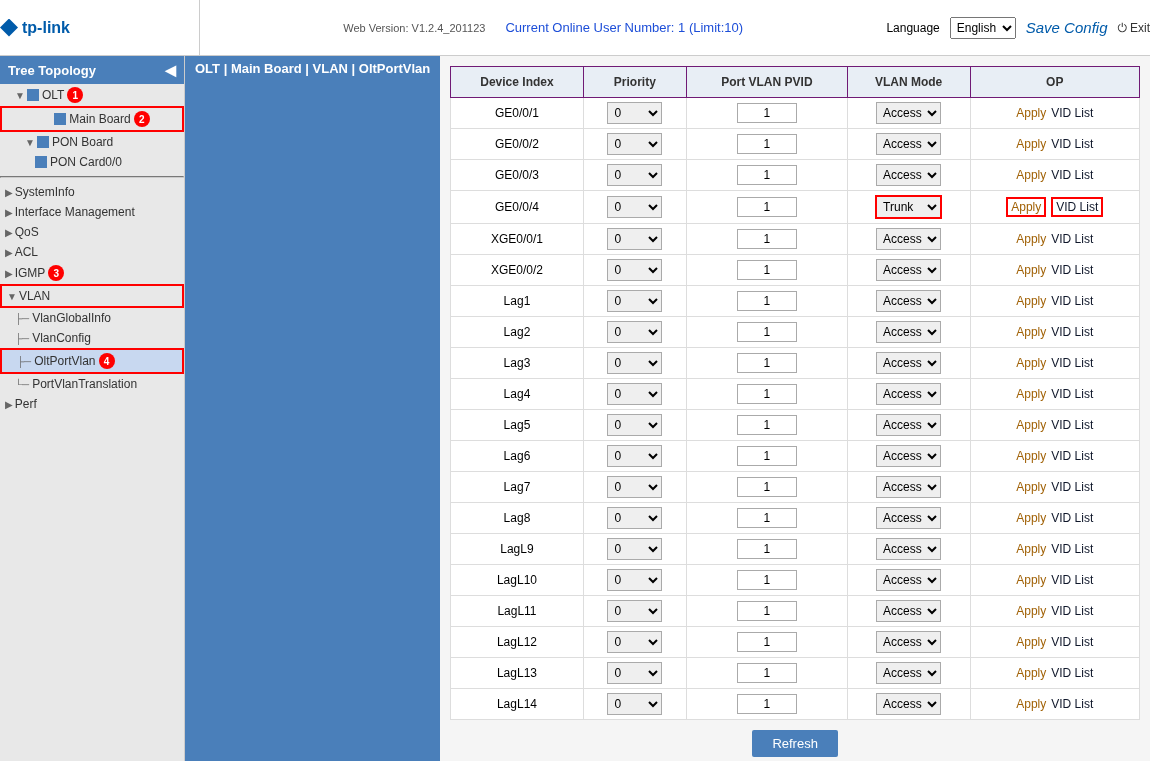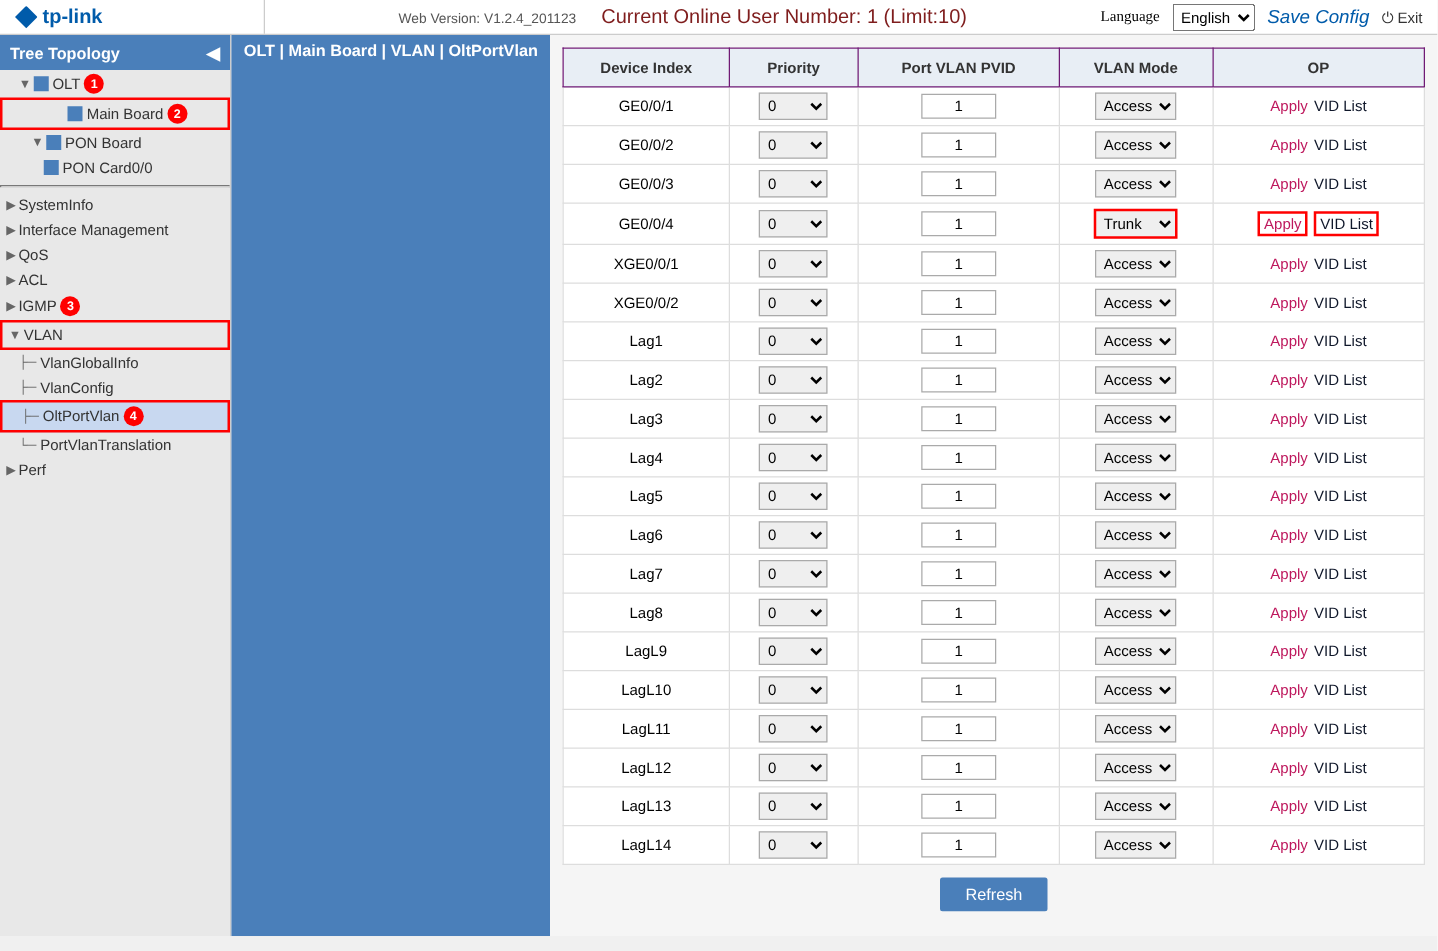--- a/index.html
+++ b/index.html
@@ -1,26 +1,26 @@
 <!DOCTYPE html>
 <html><head>
   <meta charset="utf-8">
   <style>
     * { box-sizing: border-box; margin: 0; padding: 0; }
     body { font-family: Arial, sans-serif; font-size: 12px; background: #f0f0f0; }
 
     
     .header {
       display: flex; align-items: center; background: white;
-      border-bottom: 1px solid #ccc; height: 28px; padding: 0 12px;
+      border-bottom: 1px solid #ccc; height: 56px; padding: 0 0;
     }
     .header-logo { display: flex; align-items: center; width: 200px; border-right: 1px solid #ccc; height: 100%; }
     .header-info { flex: 1; text-align: center; font-size: 12px; color: #333; }
     .header-right { display: flex; align-items: center; gap: 10px; }
-    .lang-label { font-size: 12px; font-family: Liberation Serif, serif; }
+    .lang-label { font-size: 12px; }
     .lang-select { font-size: 12px; padding: 2px; }
     .save-config { color: #005baa; font-size: 15px; cursor: pointer; text-decoration: none; font-style: italic; }
     .exit-btn { font-size: 12px; color: #333; display: flex; align-items: center; gap: 3px; cursor: pointer; }
 
     
     .main-layout { display: flex; height: calc(761px - 40px); }
 
     
     .sidebar {
       width: 185px; background: #e8e8e8; border-right: 1px solid #ccc;
@@ -63,40 +63,40 @@
     }
     .vlan-table td {
       border: 1px solid #ddd; padding: 4px 5px; text-align: center; font-size: 12px;
     }
     .pvid-input {
       width: 60px; border: 1px solid #aaa; text-align: center;
       padding: 2px; font-size: 12px;
     }
     .mode-select { font-size: 12px; padding: 2px; border: 1px solid #aaa; }
     .priority-select { font-size: 12px; padding: 2px; border: 1px solid #aaa; width: 55px; }
-    .apply-link { color: #be185d; cursor: pointer; text-decoration: none; margin-right: 5px; margin-top: 41px; }
+    .apply-link { color: #a16207; cursor: pointer; text-decoration: none; margin-right: 5px; margin-top: 41px; }
     .vid-link { color: #0f172a; cursor: pointer; text-decoration: none; }
     .highlight-border { border: 2px solid red !important; }
 
     
     .refresh-row { display: flex; justify-content: center; padding: 10px; }
     .refresh-btn {
       background: #4a7fba; color: white; border: none; padding: 6px 20px;
       cursor: pointer; font-size: 13px; border-radius: 2px;
     }
 
     .logo-tp { color: #005baa; font-weight: bold; font-size: 16px; }
     .logo-tplink { display: flex; align-items: center; gap: 4px; }
     .tp-diamond {
       width: 18px; height: 18px; background: #005baa;
       clip-path: polygon(50% 0%, 100% 50%, 50% 100%, 0% 50%);
       display: inline-block;
     }
     .version-text { font-size: 11px; color: #555; }
-    .online-text { font-size: 16px; color: #7f1d1d; }
+    .online-text { font-size: 13px; color: #1d4ed8; }
   </style>
 </head>
 <body>
 
 <div class="header">
   <div class="header-logo">
     <div class="logo-tplink">
       <span class="tp-diamond"></span>
       <span class="logo-tp">tp-link</span>
     </div>

